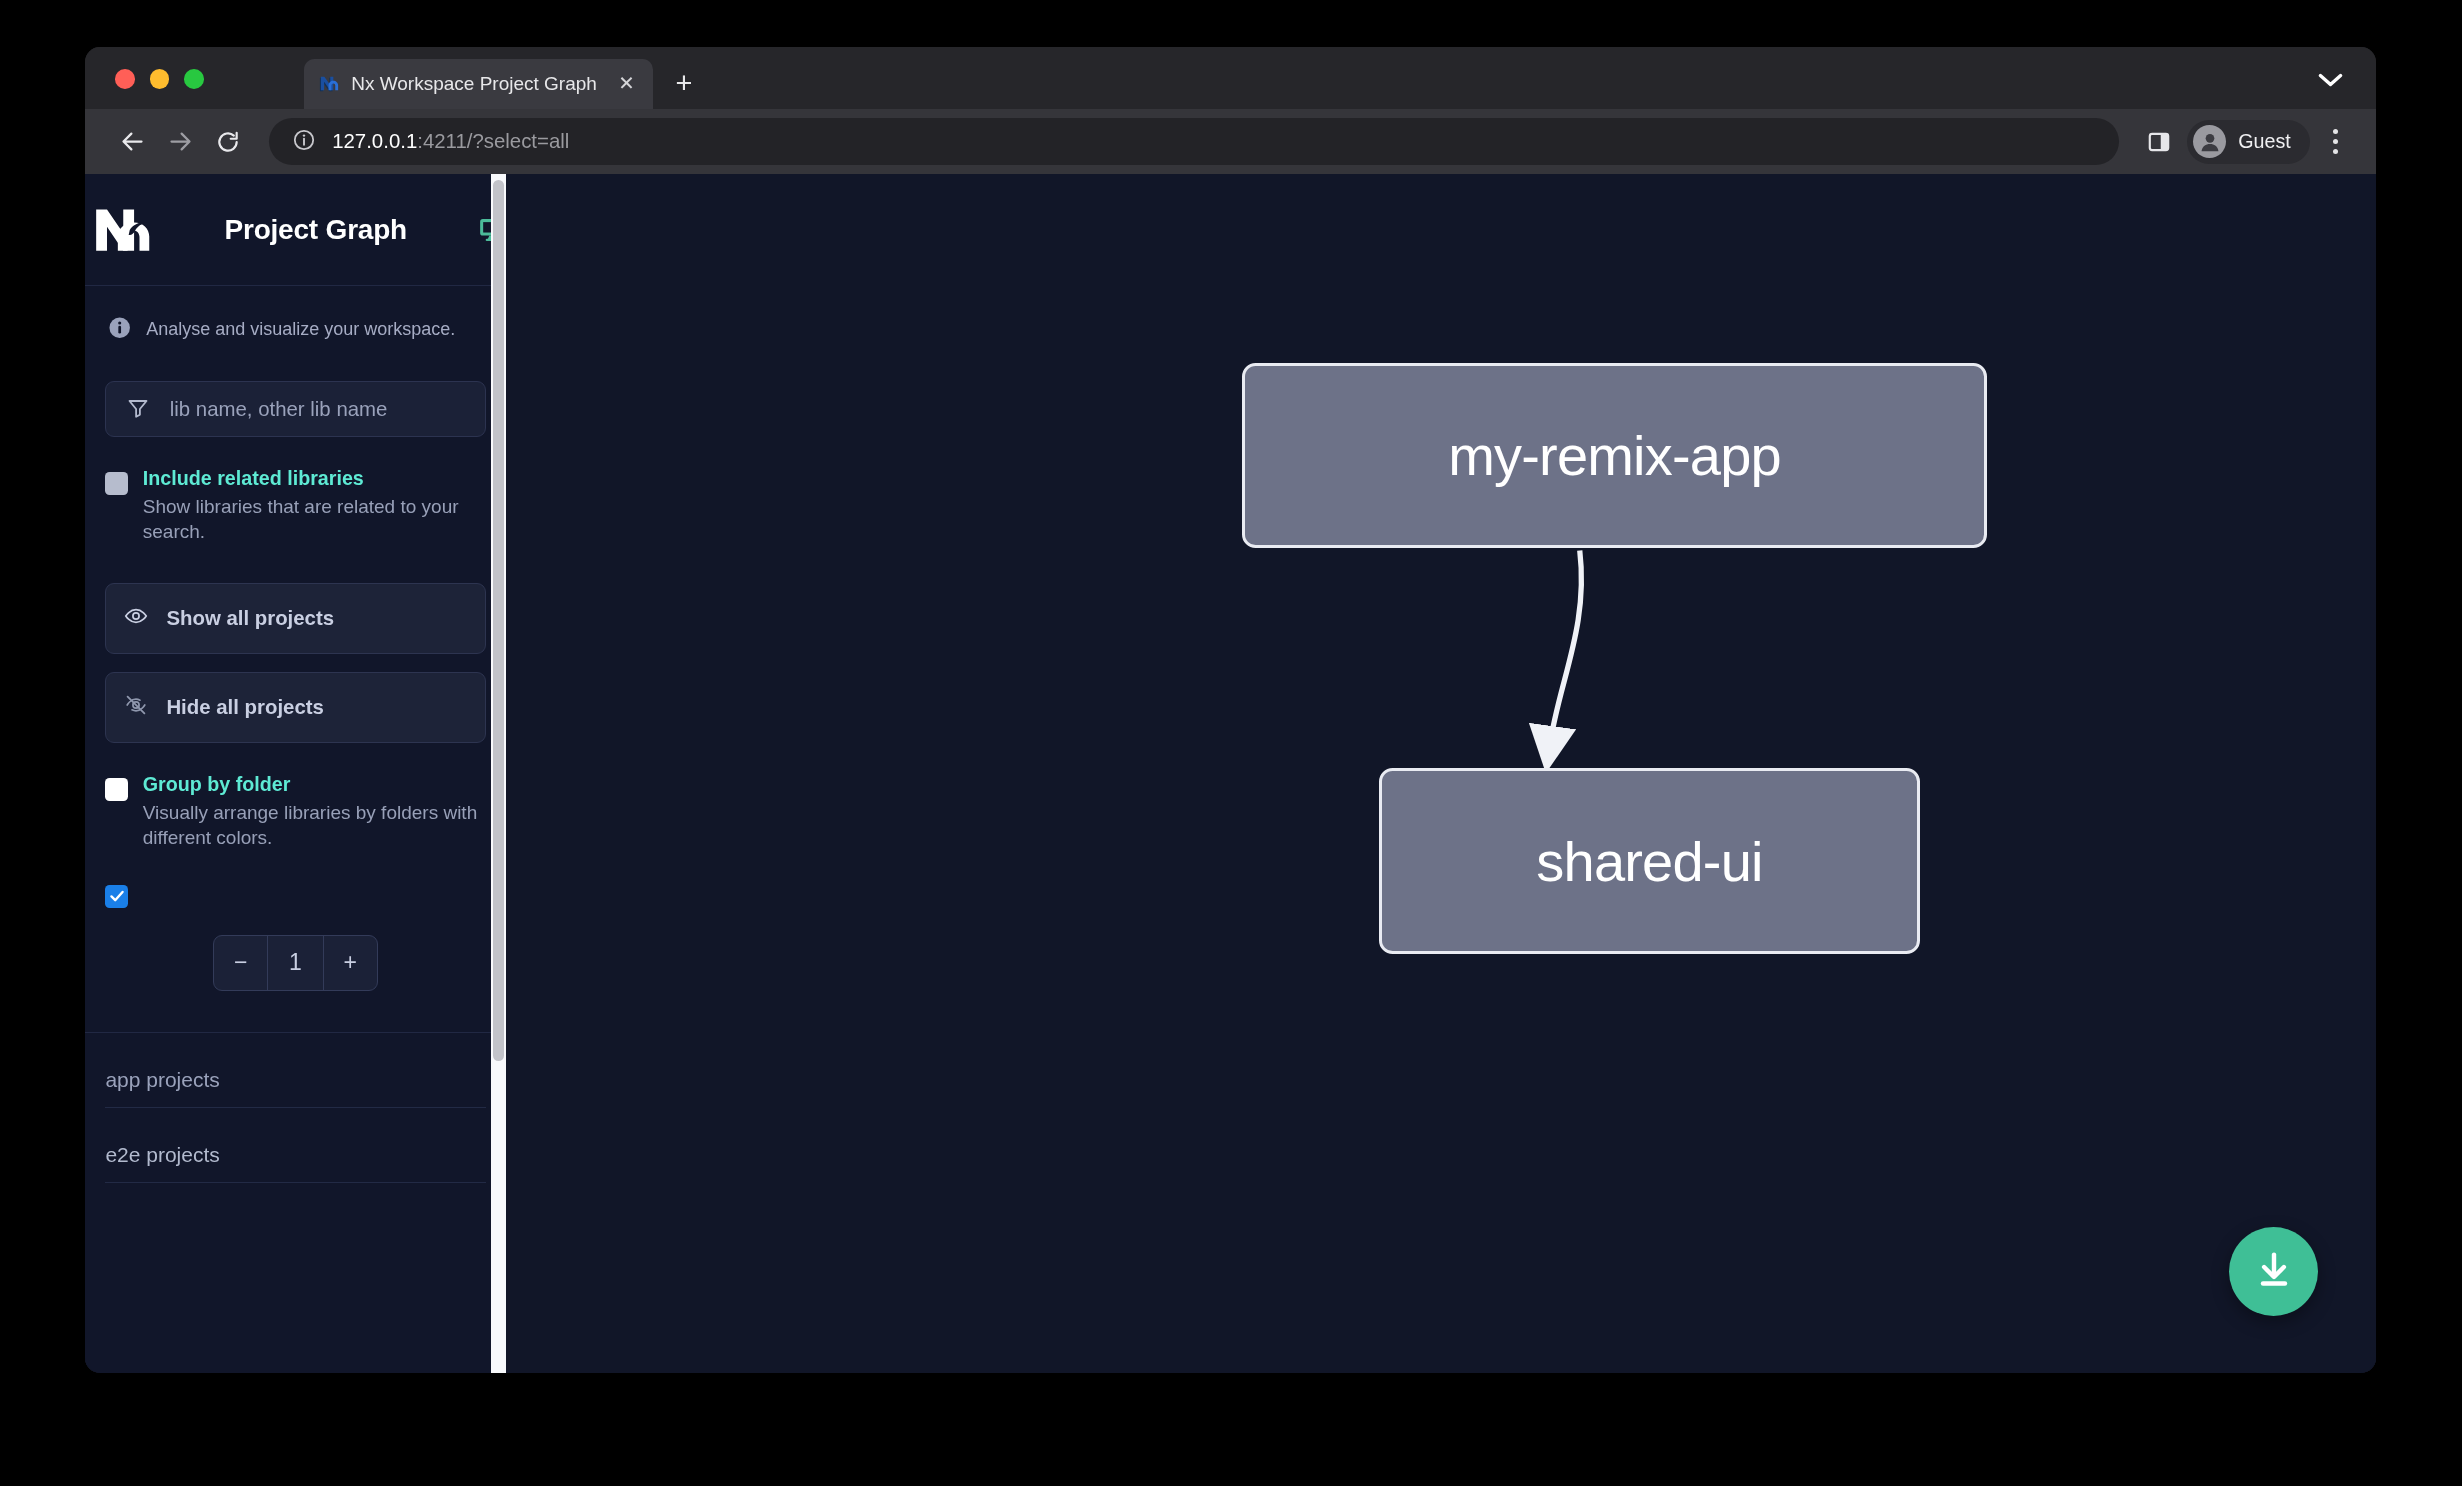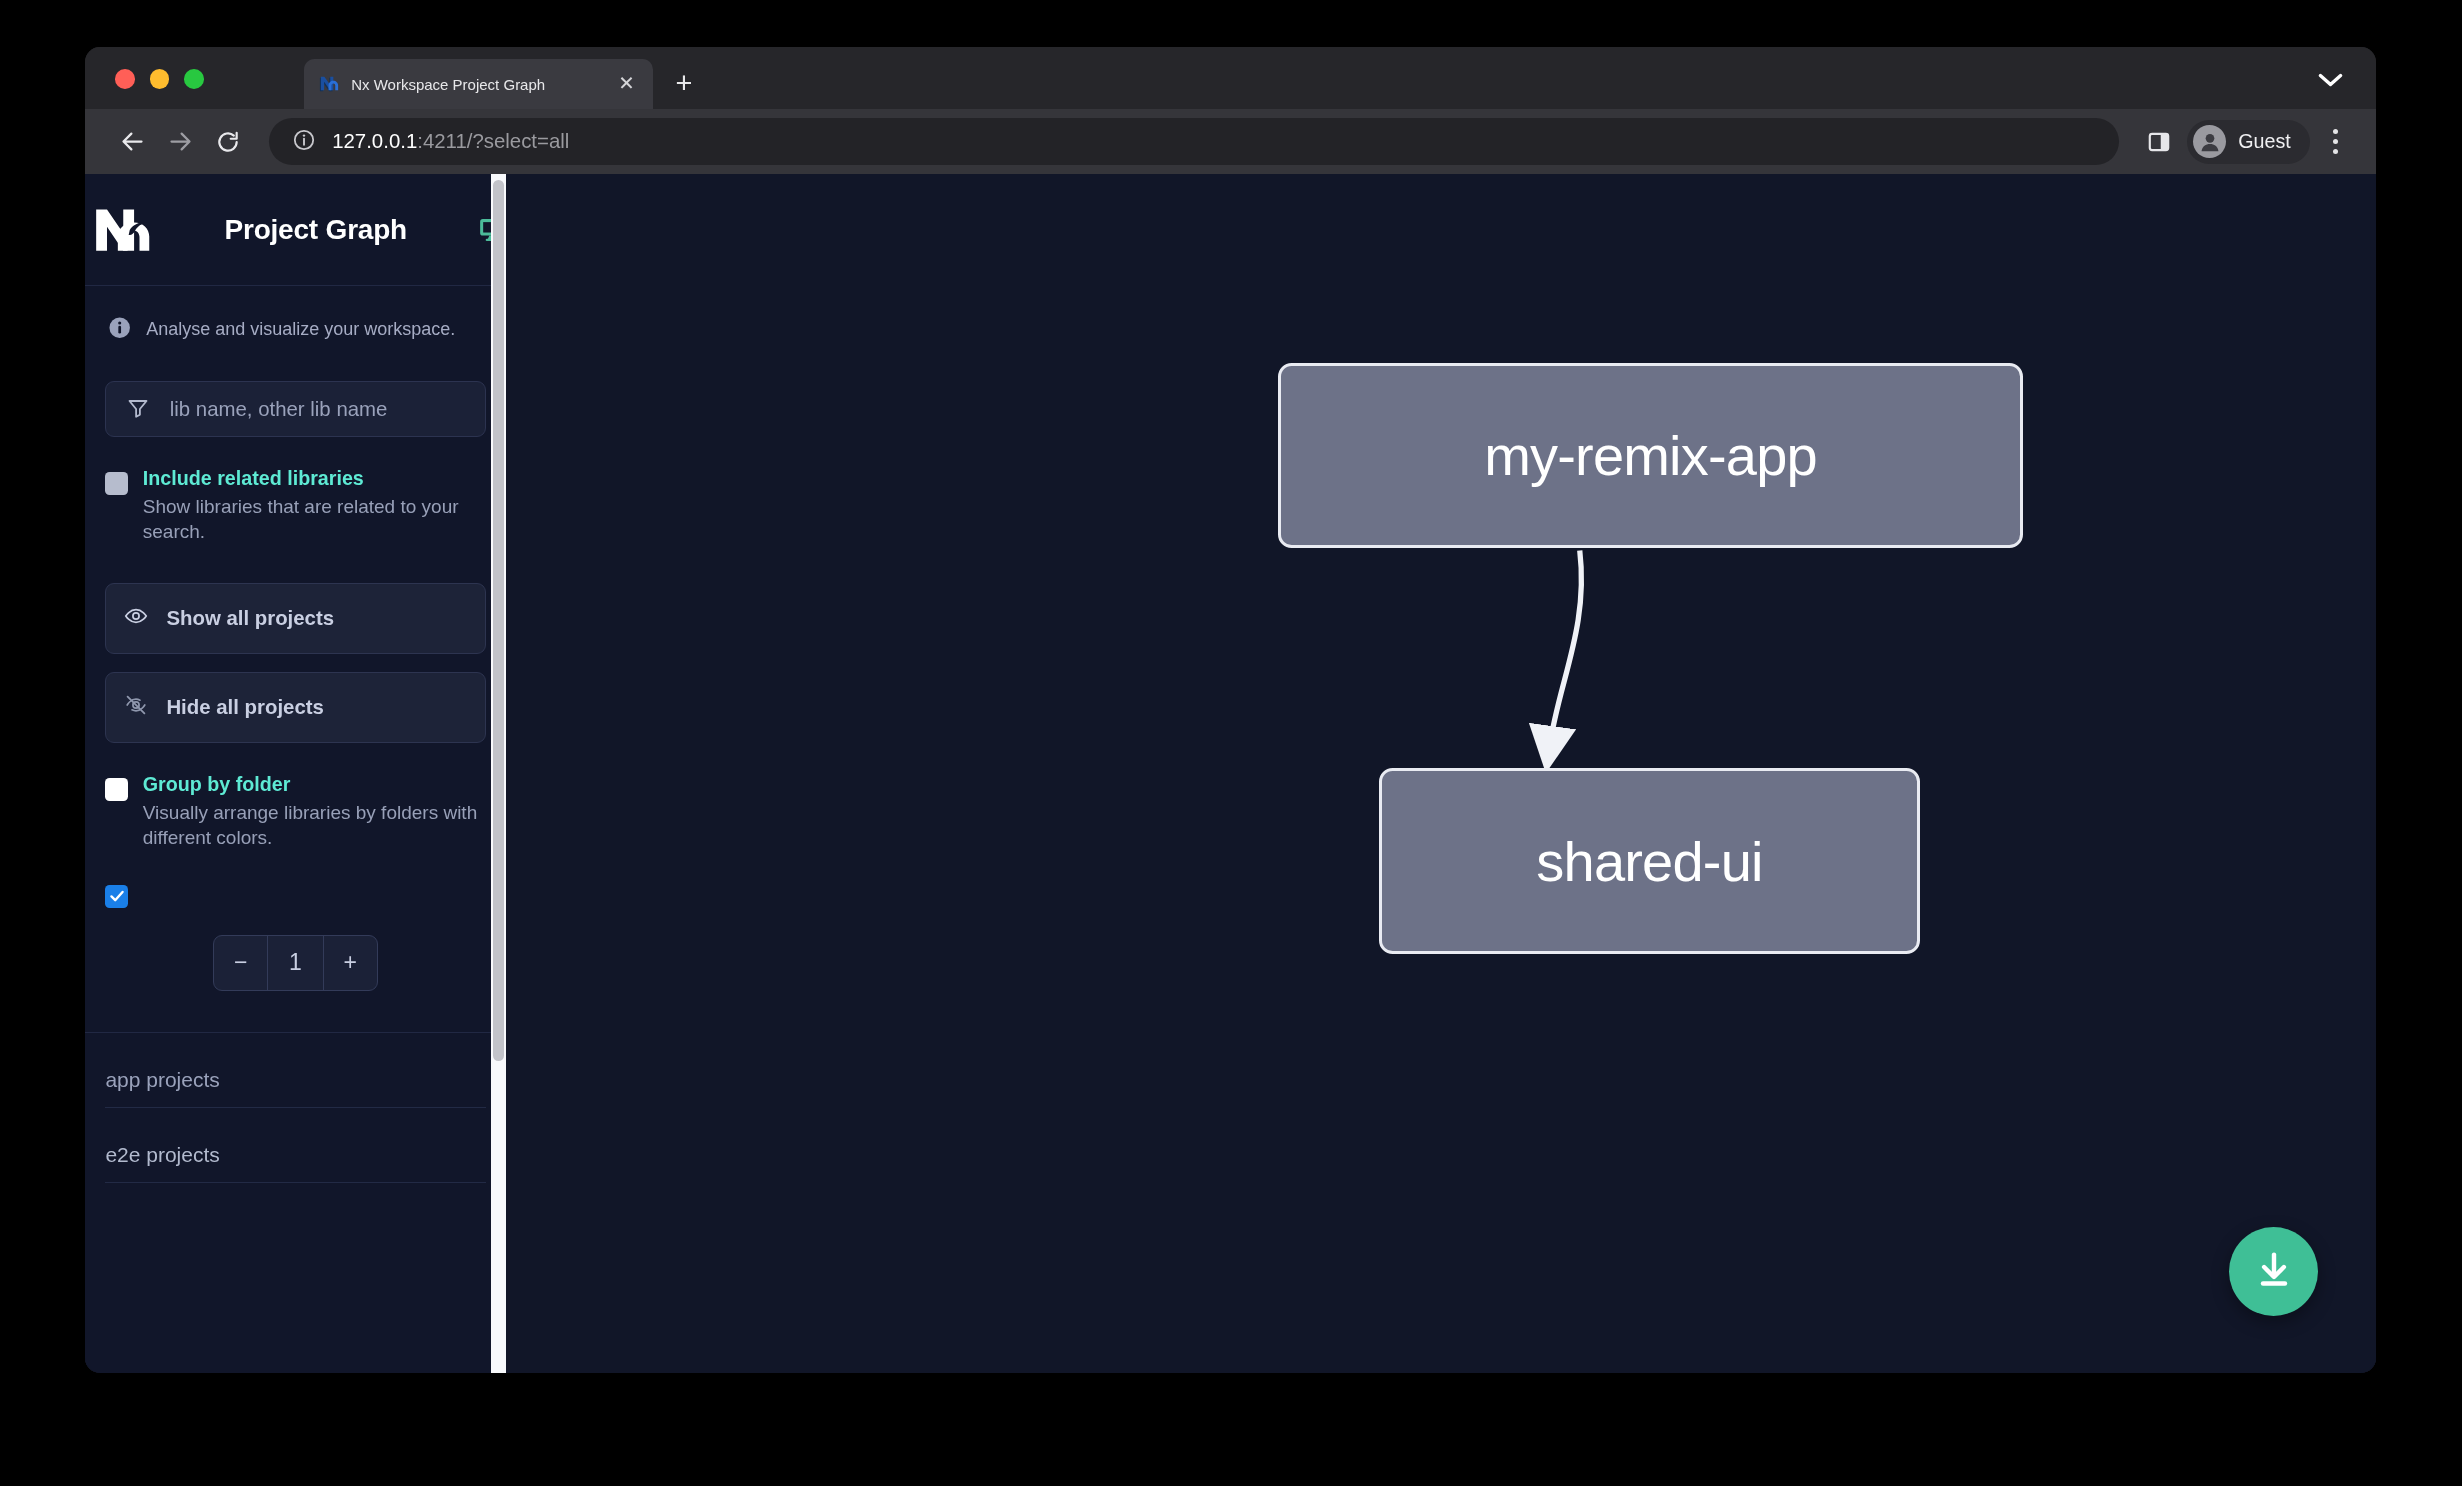--- a/index.html
+++ b/index.html
@@ -46,21 +46,21 @@
     gap: 10.6px;
   }
   .tab-favicon {
     width: 23px; height: 23px;
     flex: 0 0 23px;
     display: flex; align-items: center; justify-content: center;
   }
   .tab-title {
     flex: 1 1 auto;
     color: #e8e8ea;
-    font-size: 15px;
+    font-size: 19px;
     white-space: nowrap;
     overflow: hidden;
   }
   .tab-close {
     width: 26px; height: 26px;
     flex: 0 0 26px;
     display: flex; align-items: center; justify-content: center;
     color: #d5d5d8; font-size: 19.7px; line-height: 1;
   }
   #new-tab-button {
@@ -309,21 +309,21 @@
     border: 3.8px solid #e9ebf2;
     border-radius: 13.6px;
     display: flex; align-items: center; justify-content: center;
     color: #ffffff;
     font-size: 56px;
     letter-spacing: -0.8px;
   }
   #node-my-remix-app {
     left: 1y; 
   }
-  #node-my-remix-app { left: 772px; top: 189px; width: 745px; height: 185px; }
+  #node-my-remix-app { left: 736px; top: 189px; width: 745px; height: 185px; }
   #node-shared-ui   { left: 873px; top: 594px; width: 541px; height: 186px; }
 
   #graph-edge { position: absolute; left: 0; top: 0; width: 100%; height: 100%; pointer-events: none; }
 
   #download-fab {
     position: absolute;
     right: 58px; bottom: 57px;
     width: 89px; height: 89px;
     border-radius: 50%;
     background: #3fbf96;

